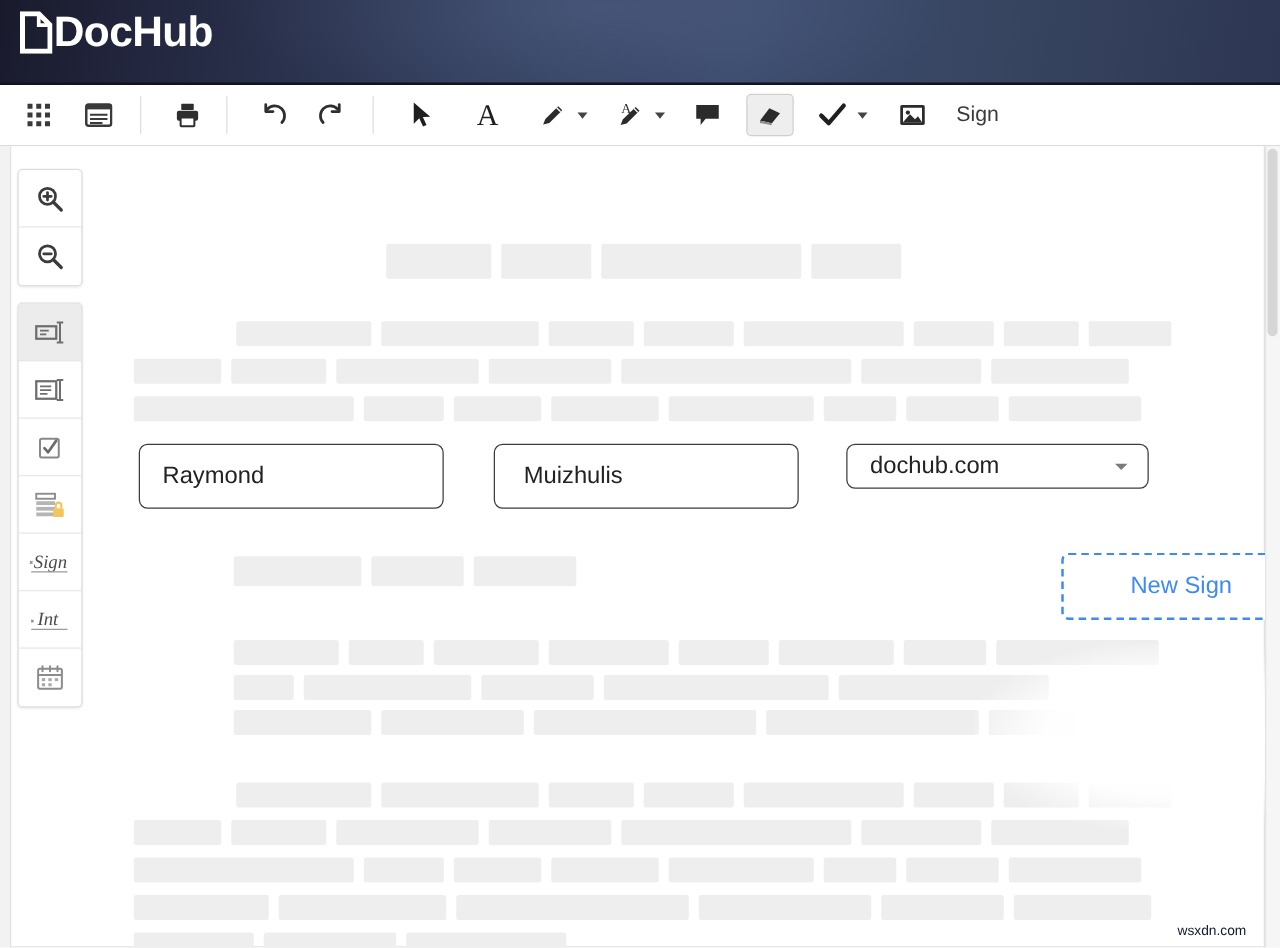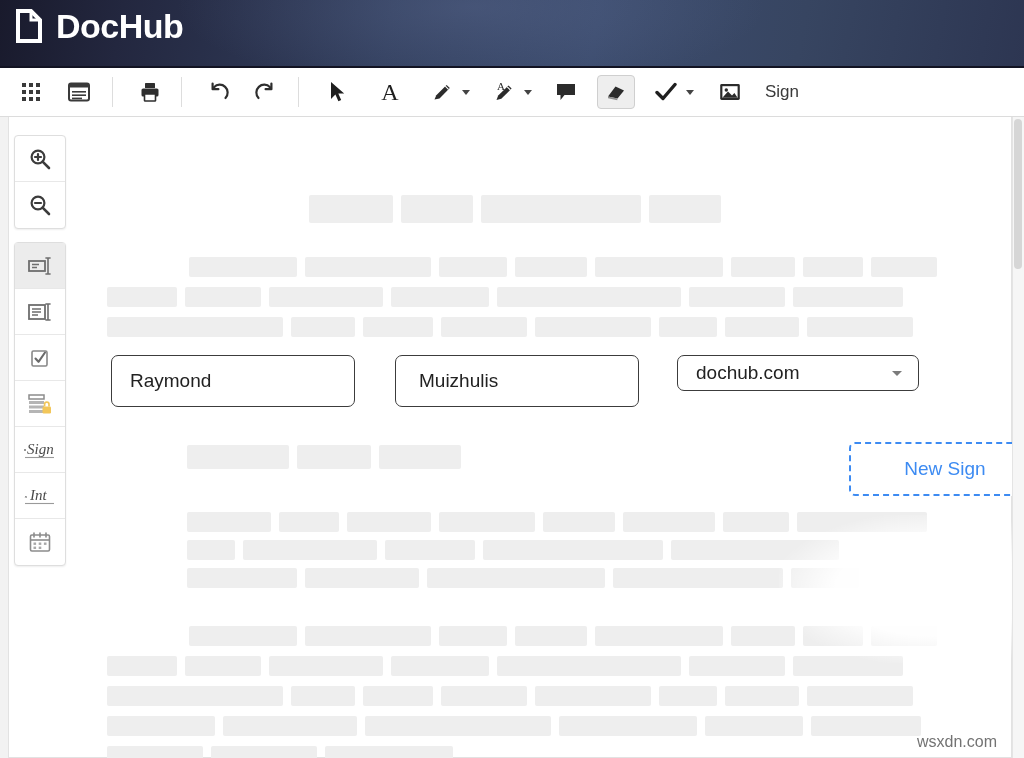--- a/index.html
+++ b/index.html
@@ -17,21 +17,21 @@
       radial-gradient(ellipse 420px 120px at 46% 10%, rgba(105,120,160,0.30) 0%, rgba(60,74,112,0.0) 70%),
       linear-gradient(100deg, #191a2c 0%, #23273f 12%, #33405f 38%, #3c4c6e 58%, #374561 78%, #2d3652 100%);
     overflow: hidden;
   }
   .header::after{
     content:""; position:absolute; left:0; right:0; bottom:0; height:2px;
     background:#121322;
   }
   .logo {
     position: absolute; left: 16px; top: 9px;
-    display: flex; align-items: center; gap: 13px;
+    display: flex; align-items: center; gap: 0px;
     color: #ffffff; font-size: 34px; font-weight: bold; letter-spacing: -0.5px;
   }
   .logo-doc-icon { display:inline-block; vertical-align: middle; margin-right: 1px; }
   .logo-text { font-size: 34px; font-weight: 700; color:#fff; line-height: 1; }
 
   
   .toolbar {
     position: absolute; left: 0; top: 68px; width: 1024px; height: 49px;
     background: #ffffff; border-bottom: 1px solid #dcdcdc;
     display: flex; align-items: center;
@@ -110,21 +110,21 @@
   }
   .newfield {
     position:absolute; background:#ffffff; border:2px dashed #3d8bf2; border-radius:6px;
     display:flex; align-items:center; justify-content:center;
     color:#3d8bf2; font-size:19px;
   }
   .newfield-stem{
     position:absolute; left:1004px; top:420px; width:2px; height:24px; background:#c9c9c9;
   }
   .watermark{
-    position:absolute; right:14px; bottom:6px; font-size:16px; color:#737373;
+    position:absolute; right:14px; bottom:6px; font-size:11px; color:#0f172a;
   }
   svg { display:block; }
 </style>
 </head>
 <body>
 
 <div id="app">
 
   <div class="header">
     <div class="logo">

